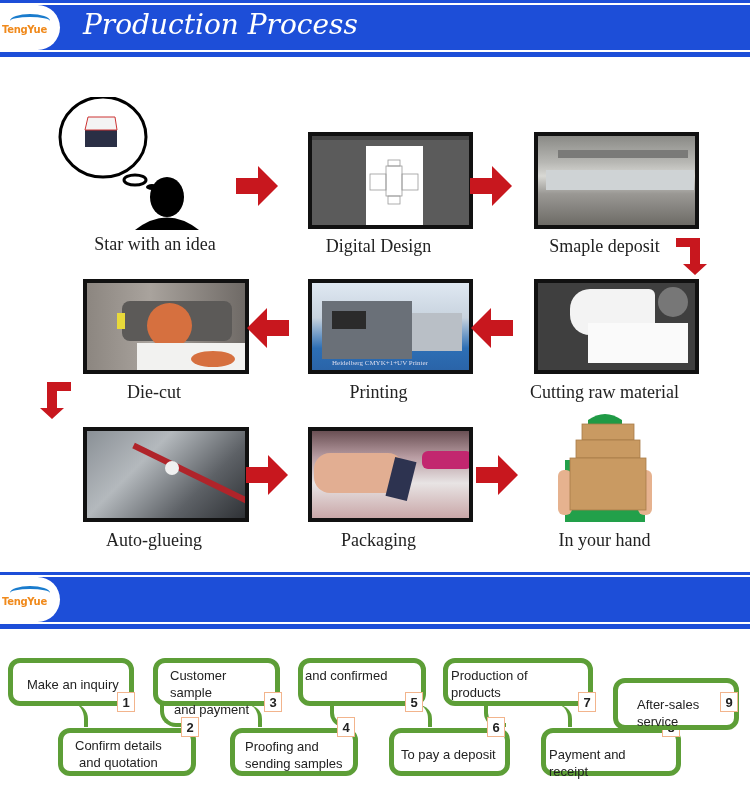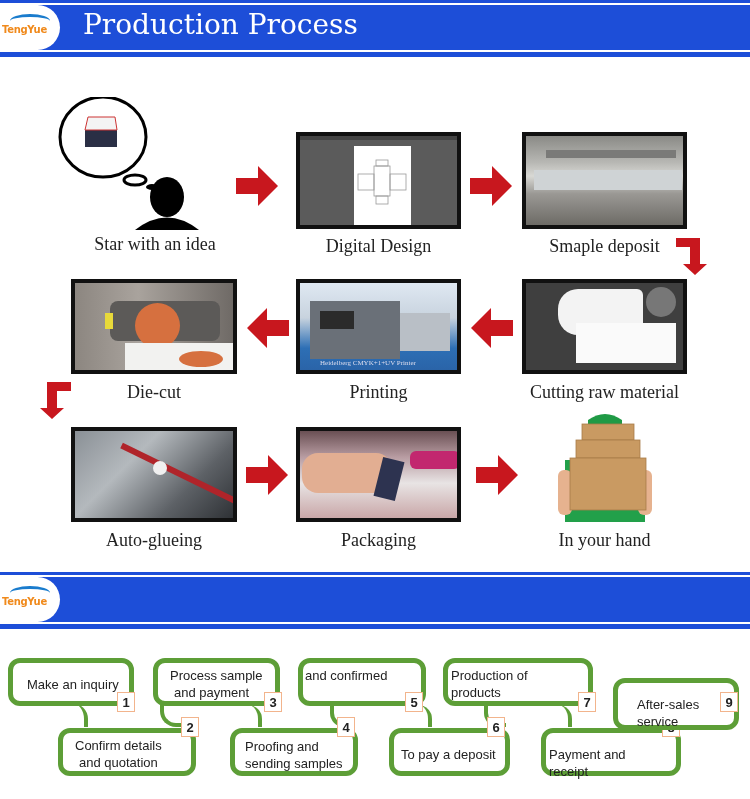--- a/index.html
+++ b/index.html
@@ -3,22 +3,22 @@
 <meta charset="utf-8">
 <style>
   * { box-sizing: border-box; margin: 0; padding: 0; }
   body { width: 750px; height: 799px; background: #ffffff; position: relative; overflow: hidden; font-family: "DejaVu Serif", serif; }
   .banner { position: absolute; left: 0; width: 750px; height: 57px; background: #1d4ed8; }
   .banner .wl1 { position: absolute; left: 0; right: 0; top: 3px; height: 2px; background: #fff; }
   .banner .wl2 { position: absolute; left: 0; right: 0; top: 50px; height: 2px; background: #fff; }
   .banner .logo { position: absolute; left: 0; top: 5px; width: 60px; height: 45px; background: #fff; border-radius: 0 26px 26px 0; overflow: hidden; }
   .banner .logo .swoosh { position: absolute; left: 10px; top: 9px; width: 40px; height: 14px; border-top: 3px solid #1a7ccd; border-radius: 50% 50% 0 0; }
   .banner .logo .txt { position: absolute; left: 2px; top: 19px; font-family: "DejaVu Sans", sans-serif; font-weight: bold; font-size: 10px; color: #f08a1c; letter-spacing: -0.3px; }
-  .banner .title { position: absolute; left: 83px; top: 8px; font-family: "DejaVu Serif", serif; font-size: 28px; color: #fff; }
-  .photo { position: absolute; border: 4px solid #111; background: #555; overflow: hidden; }
+  .banner .title { position: absolute; left: 83px; top: 8px; font-family: "DejaVu Serif", serif; font-style: italic; font-size: 28px; color: #fff; }
+  .photo { position: absolute; border: 4px solid #111; background: #555; overflow: hidden; margin-left: 12px; }
   .caption { position: absolute; font-family: "Liberation Serif", serif; font-size: 18px; color: #222; white-space: nowrap; text-align: center; }
 
   .arrow { position: absolute; }
   .tp-box { position: absolute; border: 5px solid #5d9e37; border-radius: 12px; background: #fff; font-family: "Liberation Sans", sans-serif; font-size: 13px; color: #222; line-height: 17px; padding: 4px 8px; }
   .tp-num { position: absolute; width: 18px; height: 20px; border: 1px solid #f2b48c; background: #fff; font-family: "Liberation Sans", sans-serif; font-size: 13px; font-weight: bold; color: #222; text-align: center; line-height: 19px; }
   .conn { position: absolute; border-color: #5d9e37; border-style: solid; border-width: 0; }
 </style>
 </head>
 <body>
 
@@ -187,21 +187,21 @@
   </div>
   <div class="tp-num" style="left:117px;top:692px">1</div>
 
   <div class="tp-box" style="left:58px;top:728px;width:138px;height:48px;padding-top:4px;padding-left:12px">
     <div>Confirm details</div>
     <div style="padding-left:4px">and quotation</div>
   </div>
   <div class="tp-num" style="left:181px;top:717px">2</div>
 
   <div class="tp-box" style="left:153px;top:658px;width:127px;height:48px;padding-top:4px;padding-left:12px">
-    <div>Process sample</div>
+    <div>Customer sample</div>
     <div style="padding-left:4px">and payment</div>
   </div>
   <div class="tp-num" style="left:264px;top:692px">3</div>
 
   <div class="tp-box" style="left:230px;top:728px;width:128px;height:48px;padding-top:5px;padding-left:10px">
     <div>Proofing and</div>
     <div>sending samples</div>
   </div>
   <div class="tp-num" style="left:337px;top:717px">4</div>
 

